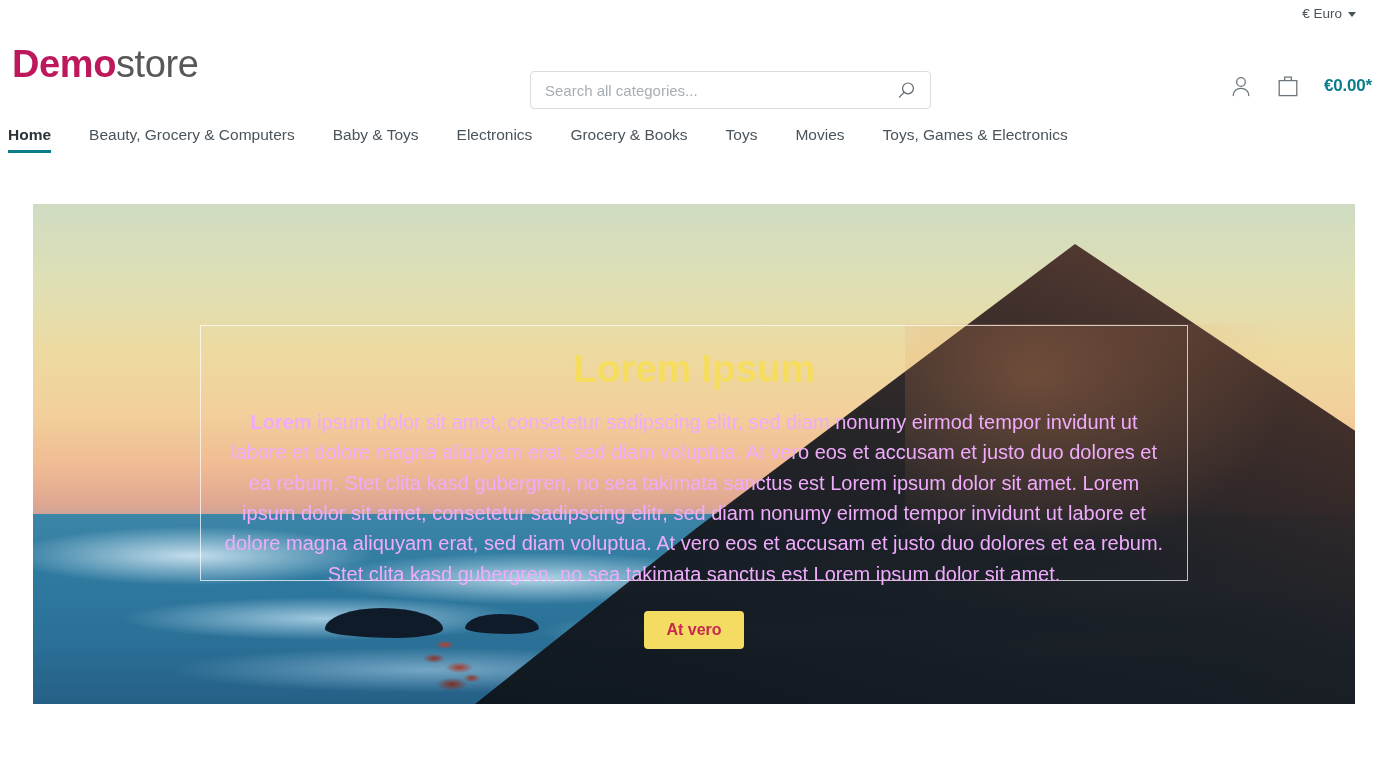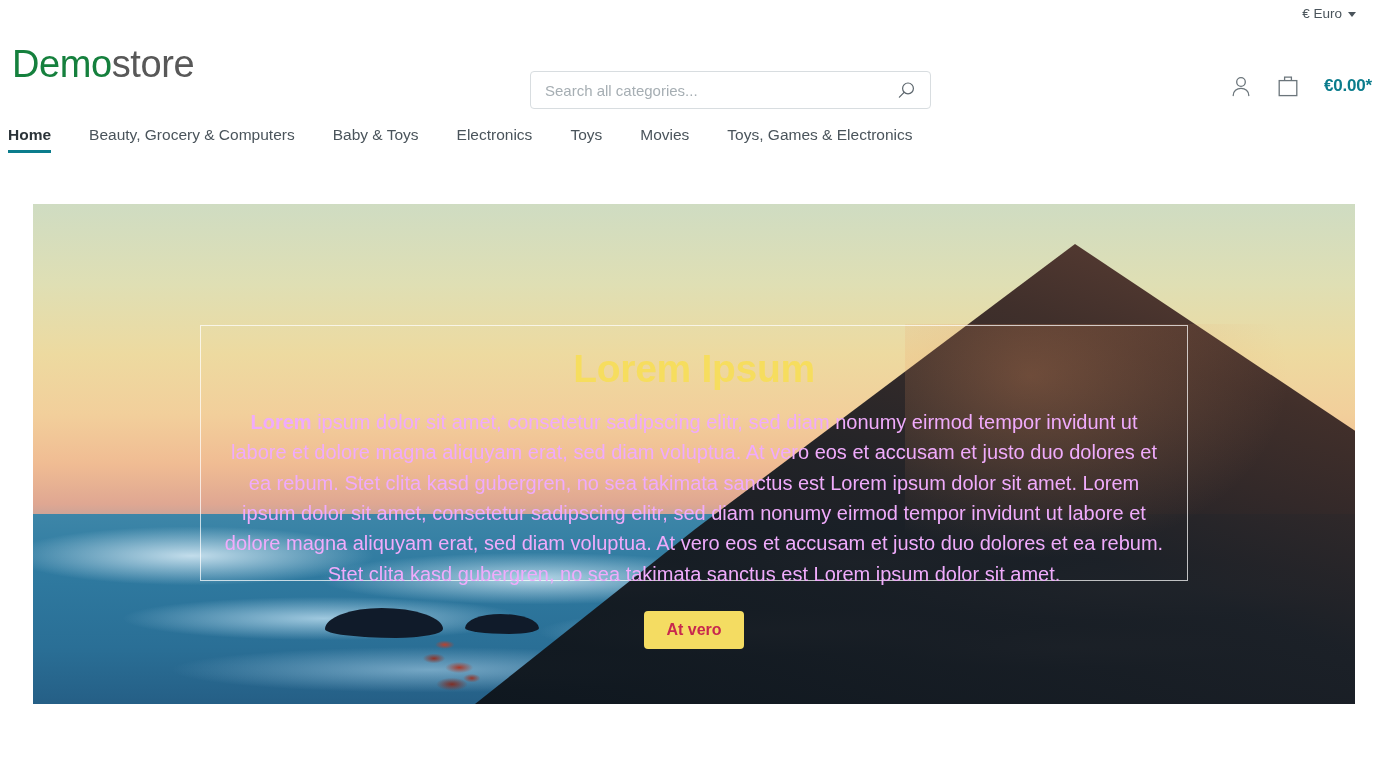--- a/index.html
+++ b/index.html
@@ -49,21 +49,21 @@
     padding: 0 28px 0 12px;
     position: relative;
   }
   .logo {
     font-size: 38px;
     letter-spacing: -0.4px;
     line-height: 1;
     white-space: nowrap;
     cursor: pointer;
   }
-  .logo .logo-strong { font-weight: 400; color: #15803d; }
+  .logo .logo-strong { font-weight: 700; color: #be185d; }
   .logo .logo-light  { font-weight: 400; color: #585858; }
 
   .search-wrap {
     position: absolute;
     left: 530px;
     top: 43px;
     width: 401px;
     height: 38px;
   }
   .search-box {
@@ -330,20 +330,21 @@
     </button>
     <span class="cart-total">€0.00*</span>
   </div>
 </div>
 
 <nav class="mainnav">
   <div class="nav-item active">Home</div>
   <div class="nav-item">Beauty, Grocery &amp; Computers</div>
   <div class="nav-item">Baby &amp; Toys</div>
   <div class="nav-item">Electronics</div>
+  <div class="nav-item">Grocery &amp; Books</div>
   <div class="nav-item">Toys</div>
   <div class="nav-item">Movies</div>
   <div class="nav-item">Toys, Games &amp; Electronics</div>
 </nav>
 
 <div class="hero-outer">
   <div class="hero">
     <div class="hero-sky"></div>
     <div class="hero-clouds"></div>
     <div class="hero-islet i1"></div>

